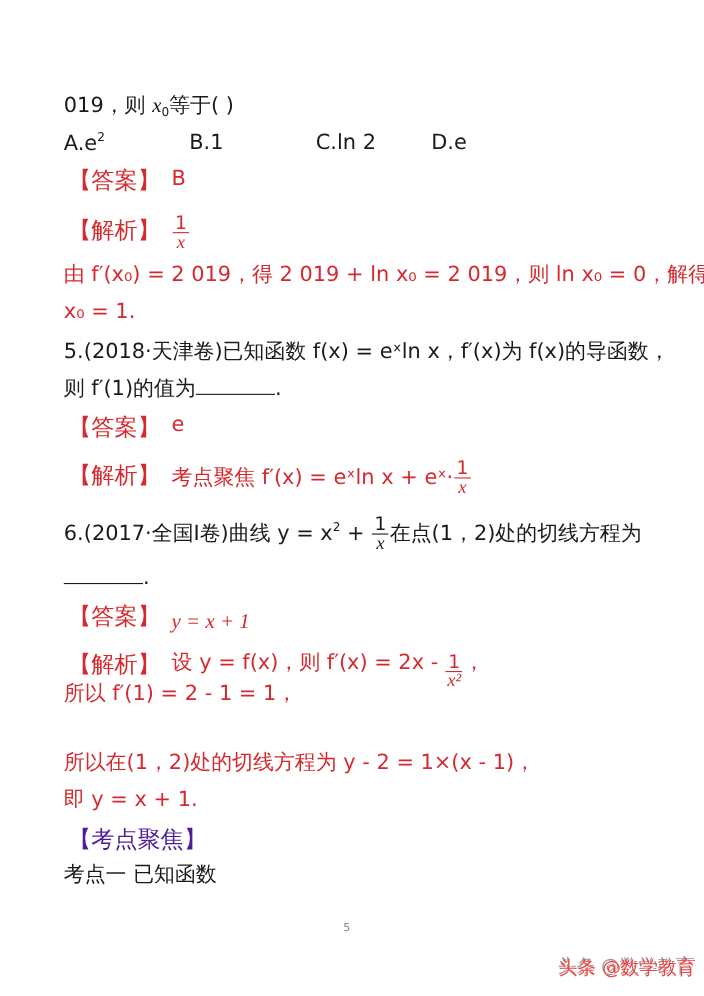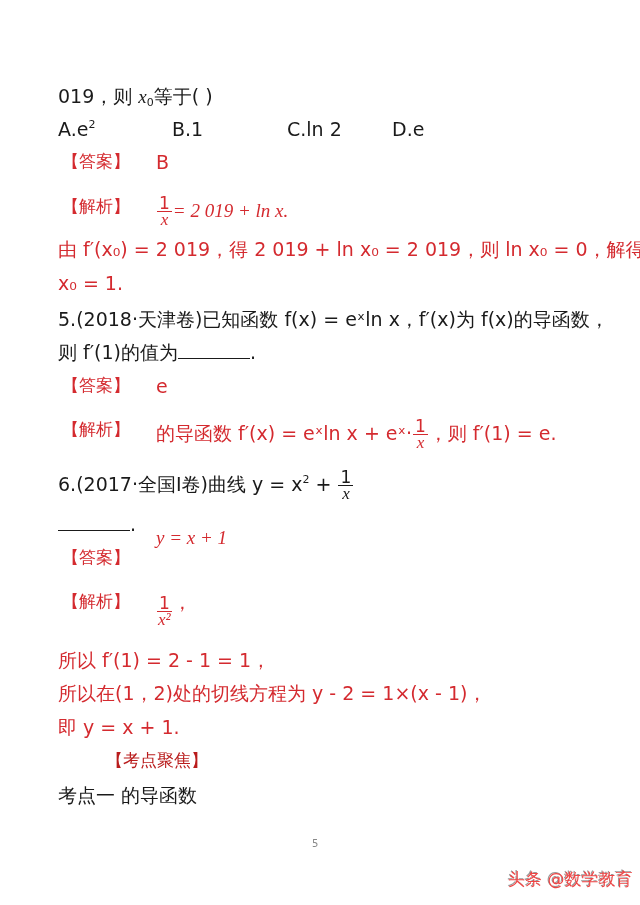--- a/index.html
+++ b/index.html
@@ -3,22 +3,22 @@
 <meta charset="utf-8">
 <style>
   html, body { margin:0; padding:0; }
   body {
     width:640px; height:905px; background:#ffffff; position:relative; overflow:hidden;
     font-family: "DejaVu Sans", "Liberation Sans", sans-serif;
     color:#1a1a1a;
   }
   .line { position:absolute; left:58px; font-size:19px; white-space:nowrap; line-height:24px; }
   .red { color:#d42a2f; }
-  .blue { color:#b91c1c;margin-left:44px; }
-  .tag { position:absolute; left:62px; font-size:17px; }
+  .blue { color:#4c1d95; }
+  .tag { position:absolute; left:62px; font-size:21px; }
   i, .it { font-style:italic; font-family:"Liberation Serif","DejaVu Serif",serif; }
   sub { font-size:11px; vertical-align:-3px; font-style:normal; }
   sup { font-size:11px; vertical-align:8px; }
   .frac { display:inline-block; vertical-align:middle; text-align:center; line-height:16px; margin:0 1px; }
   .frac .num { display:block; border-bottom:1px solid currentColor; padding:0 2px; font-size:17px; }
   .frac .den { display:block; font-size:17px; font-style:italic; font-family:"Liberation Serif",serif; }
   .blank { display:inline-block; width:72px; border-bottom:1px solid #1a1a1a; height:18px; vertical-align:baseline; }
   .opt { position:absolute; top:118px; font-size:19px; }
   .page-num { position:absolute; left:312px; top:838px; font-size:10px; color:#888; }
   .watermark { position:absolute; left:508px; top:868px; font-size:17px; color:#ef4444; text-shadow:1px 1px 0 #fff, -1px -1px 0 #999; }
@@ -32,50 +32,50 @@
 <div class="opt" style="left:58px;"><span>A.e</span><sup>2</sup></div>
 <div class="opt" style="left:172px;text-align:center;">B.1</div>
 <div class="opt" style="left:287px;">C.ln 2</div>
 <div class="opt" style="left:392px;">D.e</div>
 
 <div class="tag red" style="top:150px;">【答案】</div>
 <div class="line red" style="top:150px; left:156px;">B</div>
 
 <div class="tag red" style="top:195px;">【解析】</div>
 <div class="line red" style="top:195px; left:156px;">
-  <span class="frac"><span class="num">1</span><span class="den">x</span></span><span class="it">= 2 019 + ln x.</span>
+  <span class="frac"><span class="num">1</span><span class="den">x</span></span>
 </div>
 <div class="line red" style="top:237px;">由 f′(x₀) = 2 019，得 2 019 + ln x₀ = 2 019，则 ln x₀ = 0，解得</div>
 <div class="line red" style="top:271px;text-align:right;">x₀ = 1.</div>
 
 <div class="line" style="top:307px;">5.(2018·天津卷)已知函数 f(x) = eˣln x，f′(x)为 f(x)的导函数，</div>
 <div class="line" style="top:340px;"><span>则 f′(1)的值为</span><span class="blank"></span><span>.</span></div>
 
 <div class="tag red" style="top:374px;">【答案】</div>
 <div class="line red" style="top:374px; left:156px;">e</div>
 
 <div class="tag red" style="top:418px;">【解析】</div>
 <div class="line red" style="top:418px; left:156px;">
-  <span>的导函数 f′(x) = eˣln x + eˣ·</span><span class="frac"><span class="num">1</span><span class="den">x</span></span><span>，则 f′(1) = e.</span>
+  <span>考点聚焦 f′(x) = eˣln x + eˣ·</span><span class="frac"><span class="num">1</span><span class="den">x</span></span>
 </div>
 
 <div class="line" style="top:468px;">
-  <span>6.(2017·全国Ⅰ卷)曲线 y = x</span><sup>2</sup><span> + </span><span class="frac"><span class="num">1</span><span class="den">x</span></span>
+  <span>6.(2017·全国Ⅰ卷)曲线 y = x</span><sup>2</sup><span> + </span><span class="frac"><span class="num">1</span><span class="den">x</span></span><span>在点(1，2)处的切线方程为</span>
 </div>
 <div class="line" style="top:512px;"><span class="blank"></span><span>.</span></div>
 
 <div class="tag red" style="top:546px;">【答案】</div>
-<div class="line red it" style="top:526px; left:156px;">y = x + 1</div>
+<div class="line red it" style="top:554px; left:156px;">y = x + 1</div>
 
 <div class="tag red" style="top:590px;">【解析】</div>
 <div class="line red" style="top:590px; left:156px;">
-  <span class="frac" style="vertical-align:-16px;"><span class="num">1</span><span class="den">x²</span></span><span>，</span>
+  <span>设 y = f(x)，则 f′(x) = 2x - </span><span class="frac" style="vertical-align:-16px;"><span class="num">1</span><span class="den">x²</span></span><span>，</span>
 </div>
 
-<div class="line red" style="top:648px;">所以 f′(1) = 2 - 1 = 1，</div>
+<div class="line red" style="top:618px;">所以 f′(1) = 2 - 1 = 1，</div>
 <div class="line red" style="top:681px;">所以在(1，2)处的切线方程为 y - 2 = 1×(x - 1)，</div>
 <div class="line red" style="top:715px;">即 y = x + 1.</div>
 
 <div class="tag blue" style="top:749px;">【考点聚焦】</div>
-<div class="line" style="top:783px;">考点一    的导函数</div>
+<div class="line" style="top:783px;">考点一    已知函数</div>
 
 <div class="page-num">5</div>
 <div class="watermark">头条 @数学教育</div>
 
 </body></html>

